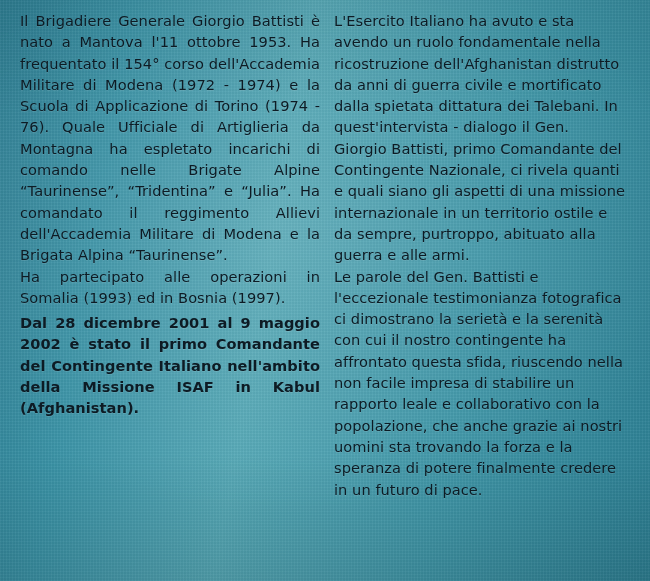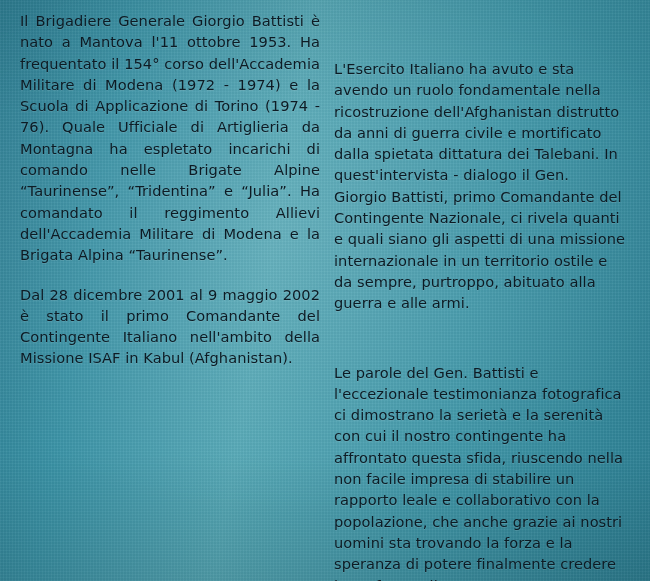--- a/index.html
+++ b/index.html
@@ -54,39 +54,40 @@
     line-height: 21.3px;
     letter-spacing: 0.05px;
     text-shadow: 0 1px 0 rgba(255,255,255,0.10);
   }
   .col-left p {
     text-align: justify;
     text-justify: inter-word;
   }
   .col-right p {
     text-align: left;
-    margin-top: 48px;
   }
   .gap-para {
-    margin-top: 18px;
+    margin-top: 4px;
+    font-weight: bold;
   }
   .nowrap-tight {
     word-spacing: -0.2px;
   }
 </style>
 </head>
 <body>
 
 <div class="page">
   <div class="vignette"></div>
 
   <div class="columns">
 
     <div class="col col-left">
       <p>Il Brigadiere Generale Giorgio Battisti è nato a Mantova l'11 ottobre 1953. Ha frequentato il 154° corso dell'Accademia Militare di Modena (1972 - 1974) e la Scuola di Applicazione di Torino (1974 - 76). Quale Ufficiale di Artiglieria da Montagna ha espletato incarichi di comando nelle Brigate Alpine “Taurinense”, “Tridentina” e “Julia”. Ha comandato il reggimento Allievi dell'Accademia Militare di Modena e la Brigata Alpina “Taurinense”.</p>
+      <p>Ha partecipato alle operazioni in Somalia (1993) ed in Bosnia (1997).</p>
       <p class="gap-para">Dal 28 dicembre 2001 al 9 maggio 2002 è stato il primo Comandante del Contingente Italiano nell'ambito della Missione ISAF in Kabul (Afghanistan).</p>
     </div>
 
     <div class="col col-right">
       <p>L'Esercito Italiano ha avuto e sta avendo un ruolo fondamentale nella ricostruzione dell'Afghanistan distrutto da anni di guerra civile e mortificato dalla spietata dittatura dei Talebani. In quest'intervista - dialogo il Gen. Giorgio Battisti, primo Comandante del Contingente Nazionale, ci rivela quanti e quali siano gli aspetti di una missione internazionale in un territorio ostile e da sempre, purtroppo, abituato alla guerra e alle armi.</p>
       <p>Le parole del Gen. Battisti e l'eccezionale testimonianza fotografica ci dimostrano la serietà e la serenità con cui il nostro contingente ha affrontato questa sfida, riuscendo nella non facile impresa di stabilire un rapporto leale e collaborativo con la popolazione, che anche grazie ai nostri uomini sta trovando la forza e la speranza di potere finalmente credere in un futuro di pace.</p>
     </div>
 
   </div>
 </div>

